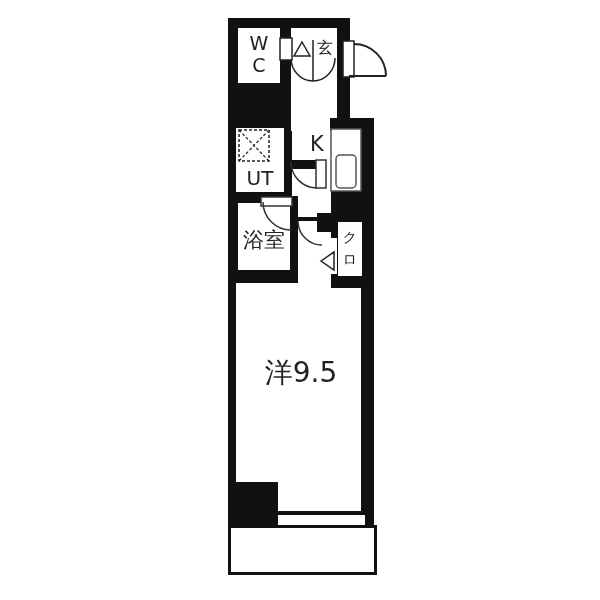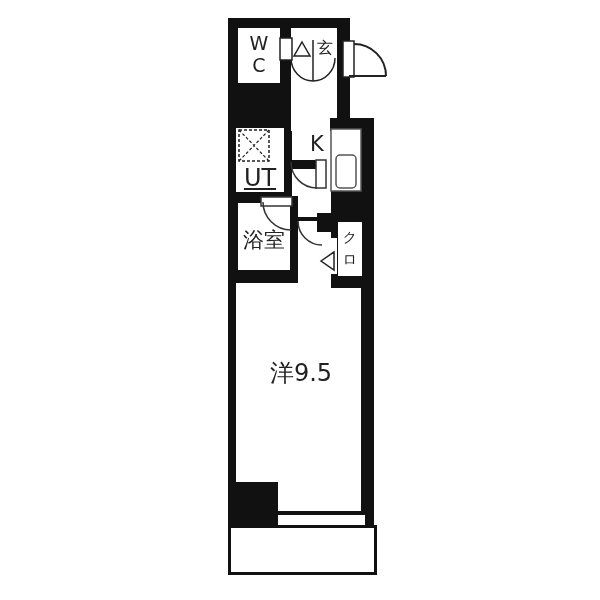--- a/index.html
+++ b/index.html
@@ -70,19 +70,19 @@
 
     <path d="M 298 221 A 24 24 0 0 0 322 245" fill="none" stroke="#333333" stroke-width="1.5"></path>
 
     <path d="M 321 261 L 334 252 L 334 270 Z" fill="#ffffff" stroke="#222222" stroke-width="1.5"></path>
   </svg>
 
   <div class="label" style="left:259px;top:43px;font-size:19px;">W</div>
   <div class="label" style="left:259px;top:65px;font-size:19px;">C</div>
   <div class="label" style="left:325px;top:48px;font-size:16px;">玄</div>
   <div class="label" style="left:317px;top:144px;font-size:21px;">K</div>
-  <div class="label" style="left:260px;top:178px;font-size:24px;text-decoration:underline;">UT</div>
+  <div class="label" style="left:260px;top:178px;font-size:20px;">UT</div>
   <div class="label" style="left:264px;top:240px;font-size:21px;">浴室</div>
   <div class="label" style="left:350px;top:237px;font-size:14px;">ク</div>
   <div class="label" style="left:350px;top:259px;font-size:14px;">ロ</div>
-  <div class="label" style="left:301px;top:373px;font-size:24px;">洋9.5</div>
+  <div class="label" style="left:301px;top:373px;font-size:28px;">洋9.5</div>
 
 </div>
 
 </body></html>

